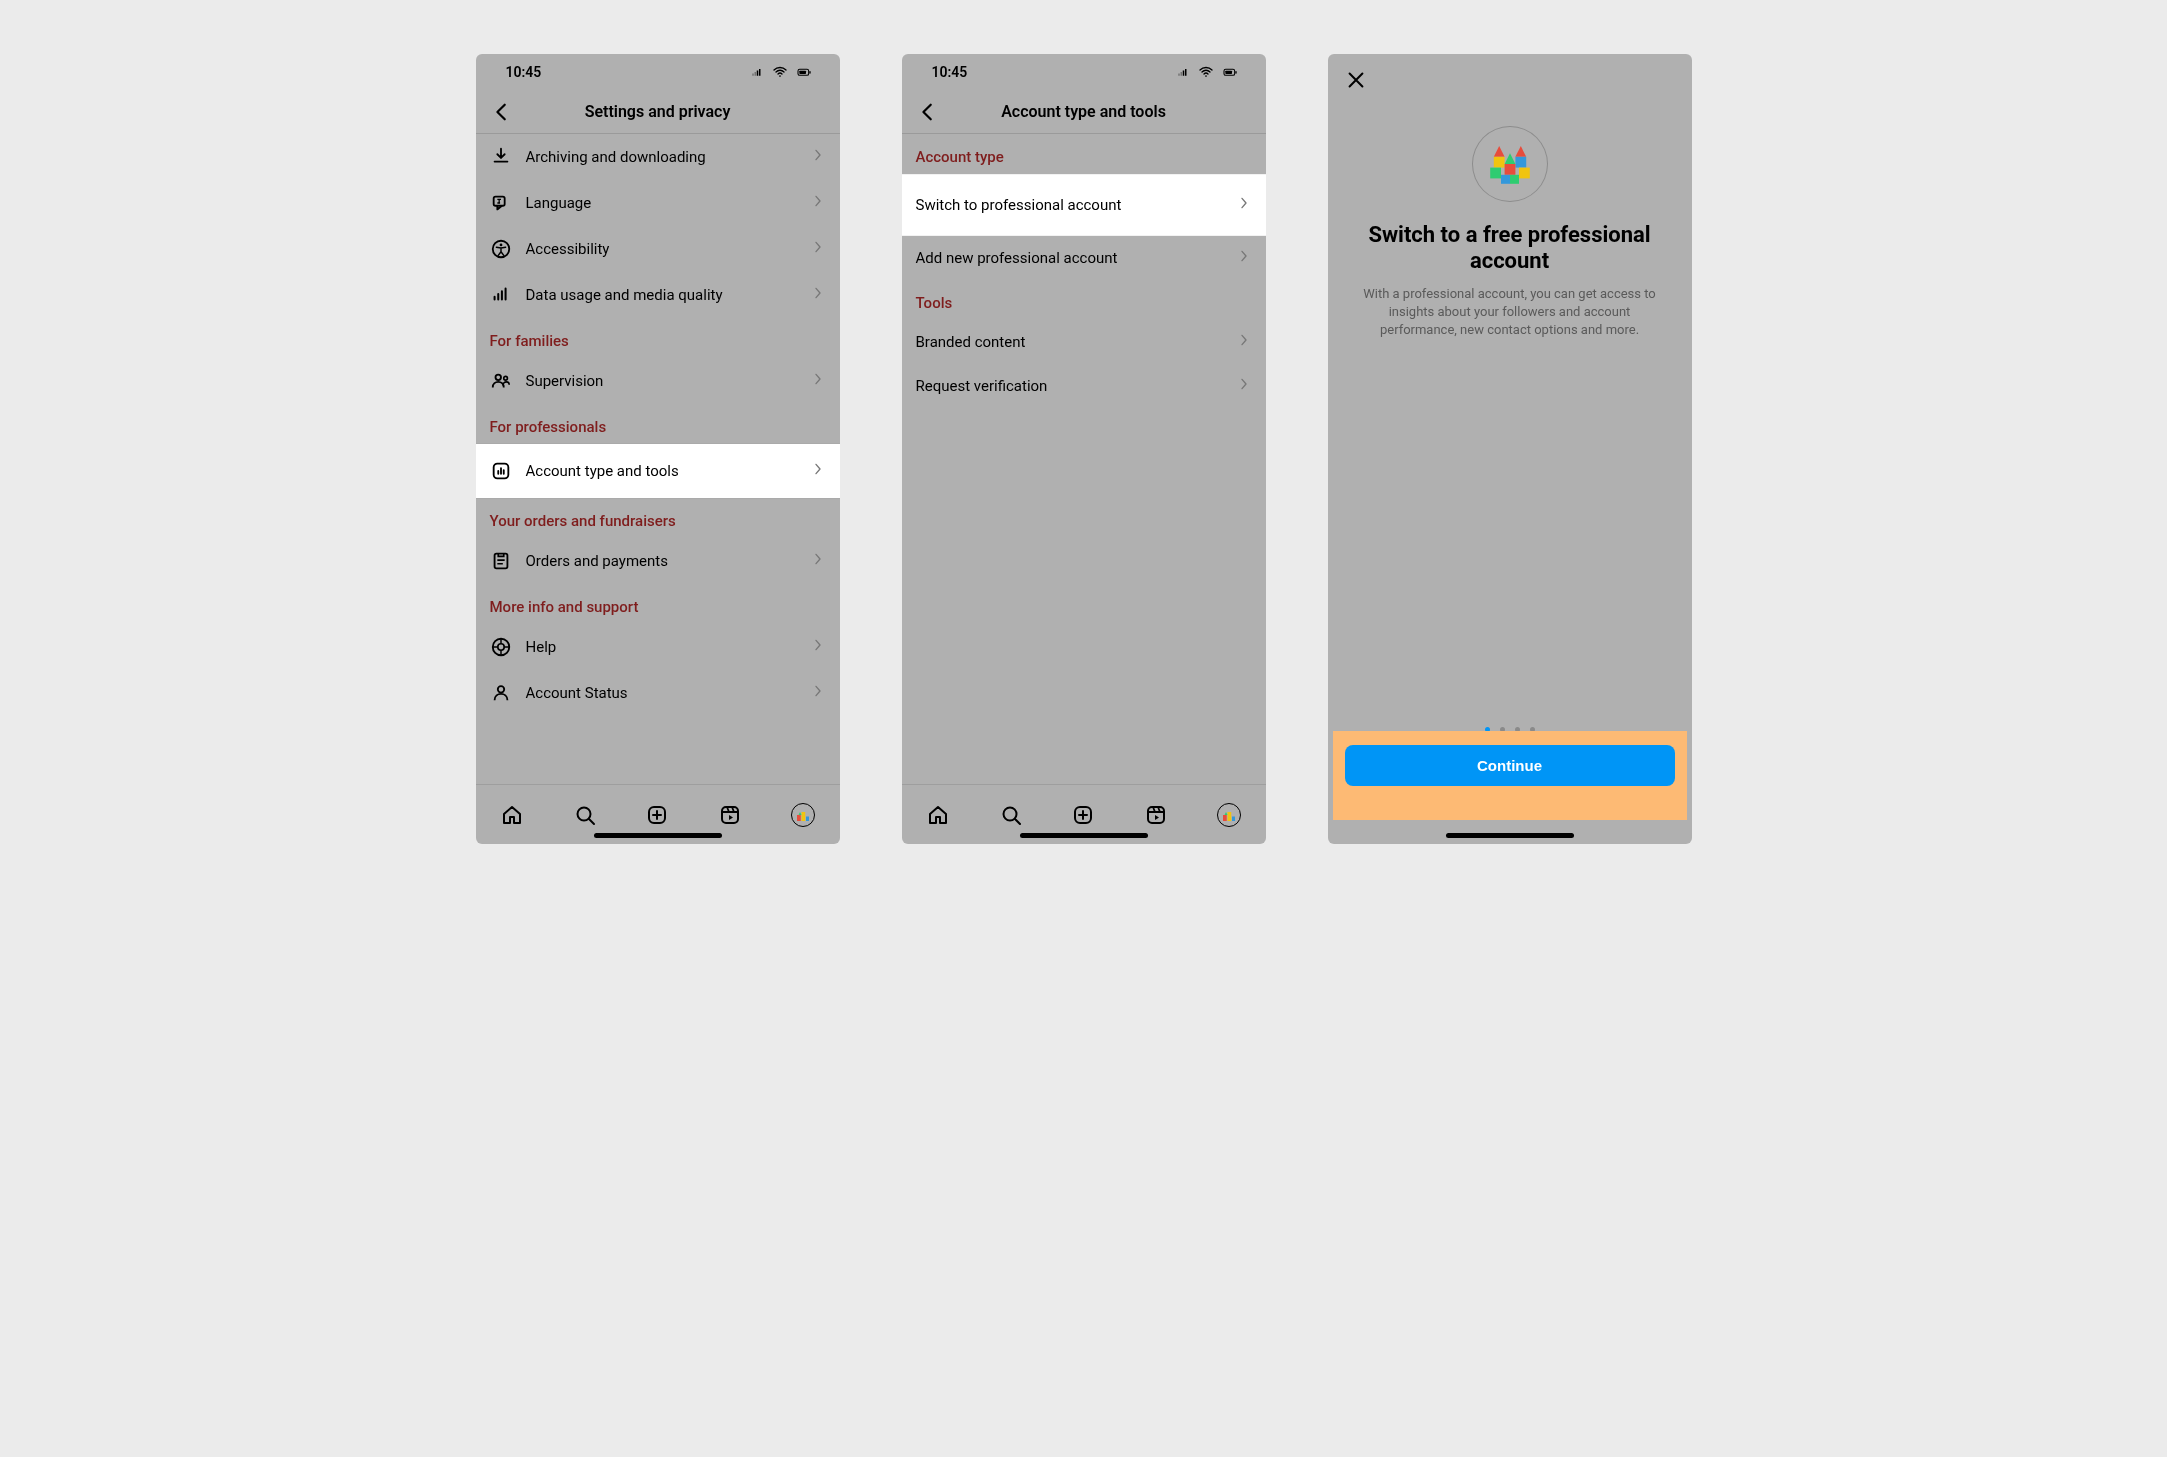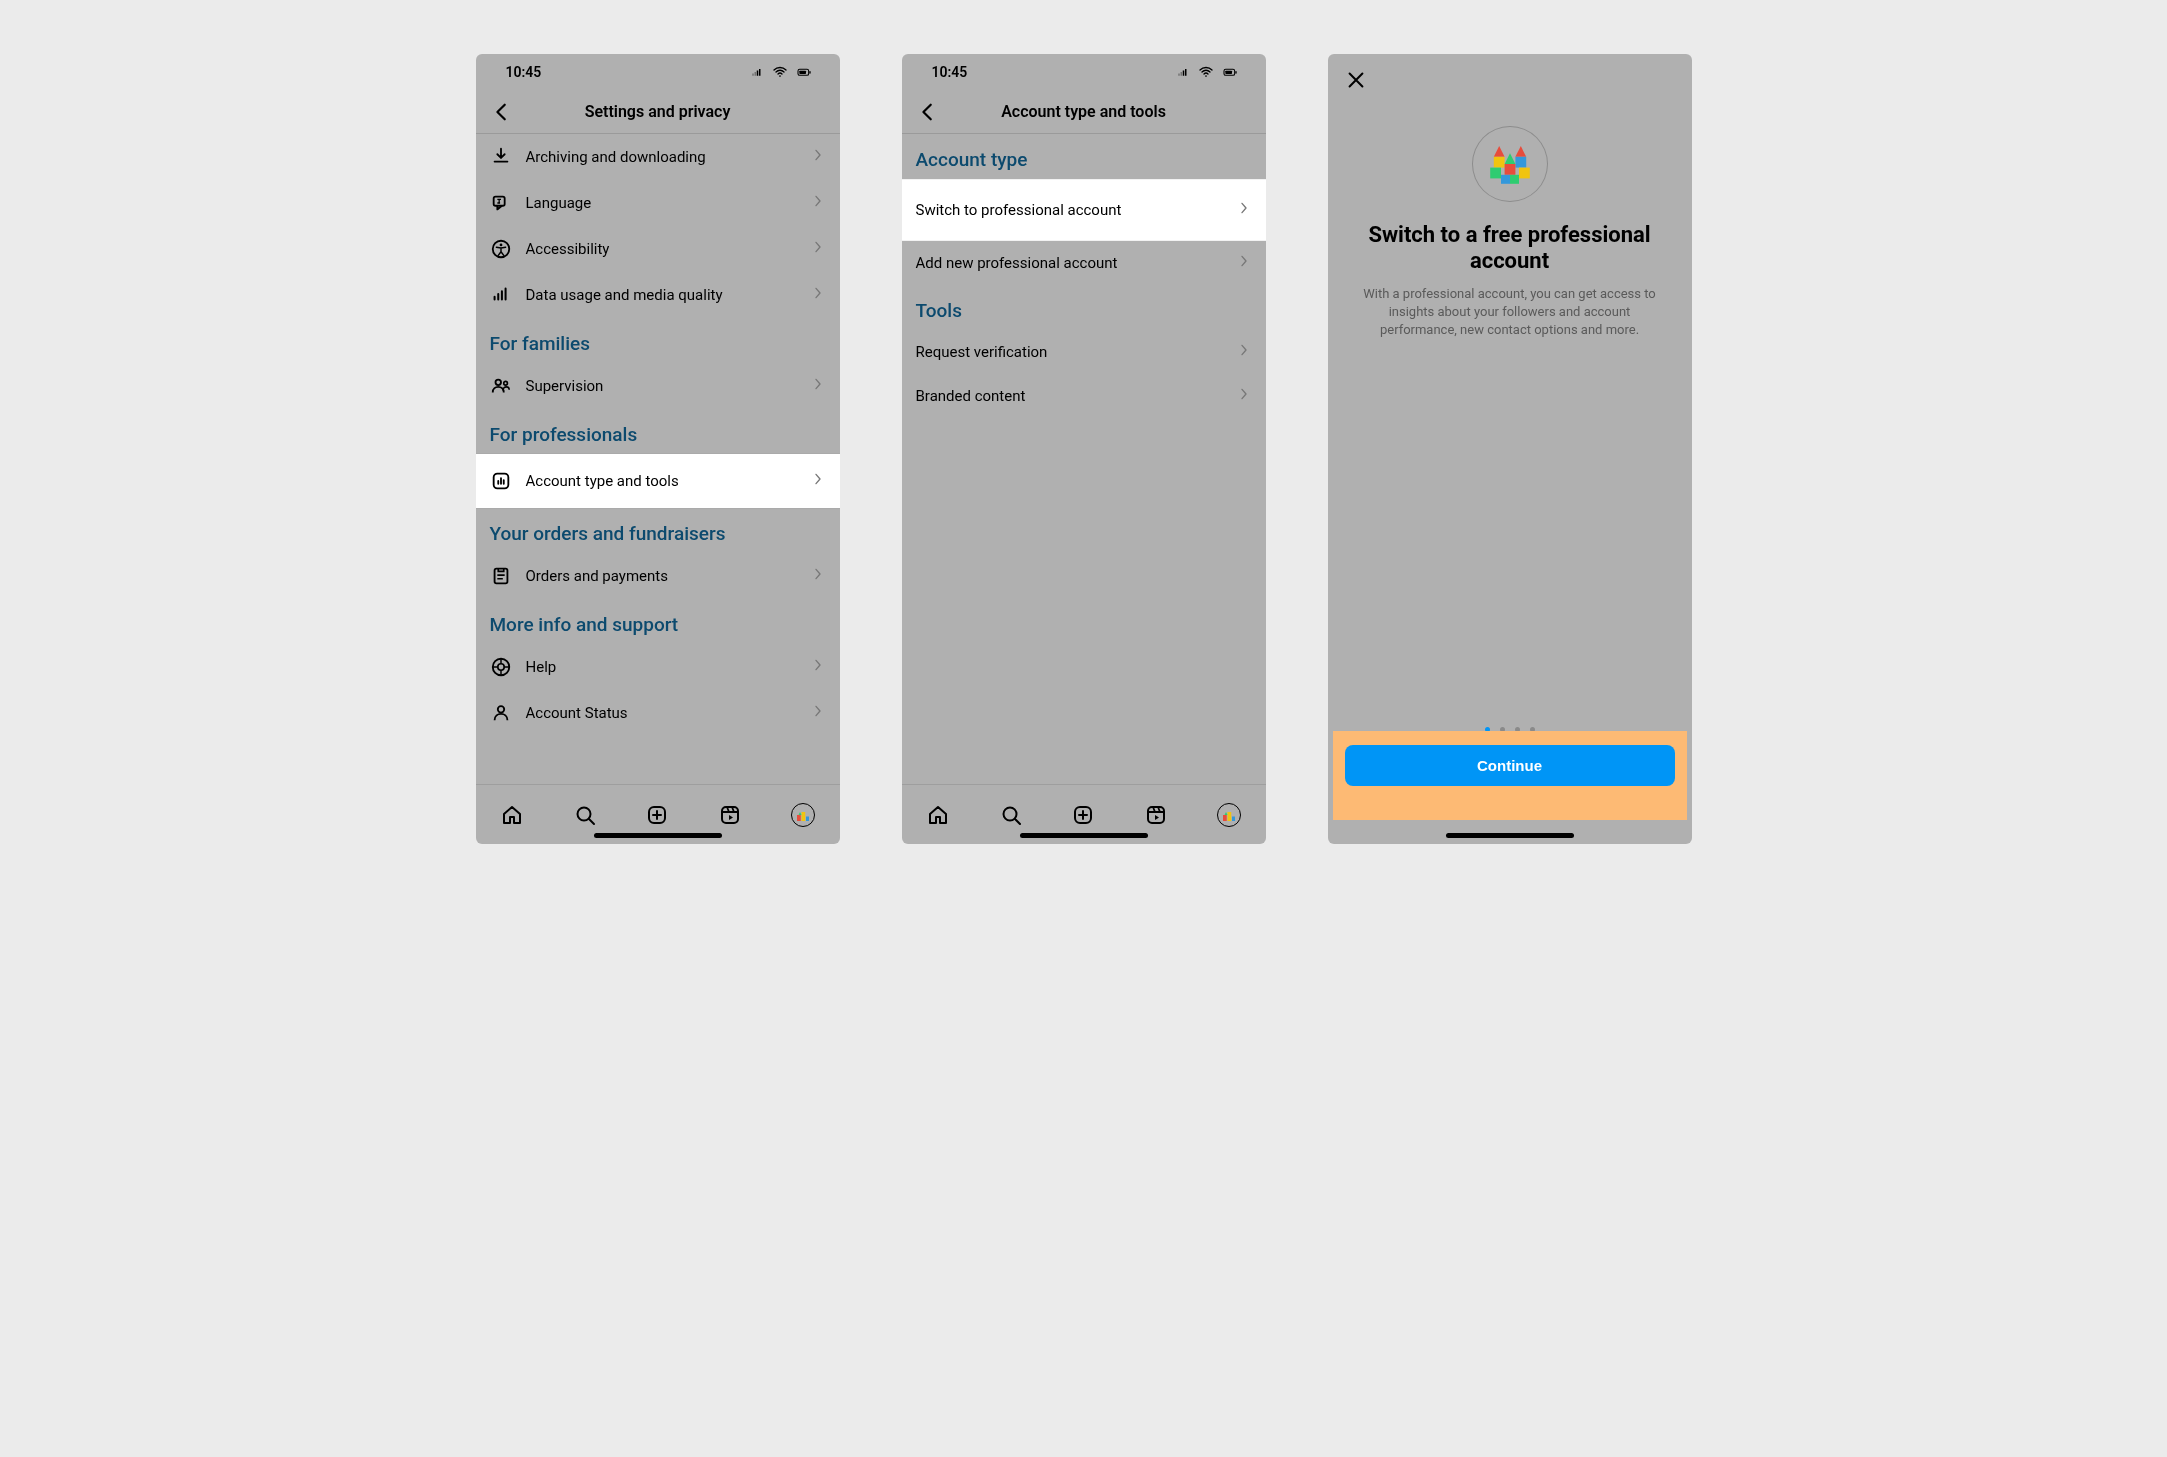--- a/index.html
+++ b/index.html
@@ -44,22 +44,22 @@
   .nav-title { font-size: 16px; font-weight: 600; color:#000; }
   .nav-back {
     position: absolute;
     left: 12px;
     width: 28px; height: 28px;
     display:flex; align-items:center; justify-content:center;
   }
   .content { flex:1; overflow:hidden; }
   .section-header {
     padding: 14px 14px 8px 14px;
-    font-size: 19px;
-    color: #0c4a6e;
+    font-size: 15px;
+    color: #7f1d1d;
     font-weight: 500;
   }
   .row {
     display:flex;
     align-items:center;
     padding: 12px 14px;
     gap: 14px;
     position: relative;
   }
   .row .icon-slot {
@@ -462,27 +462,27 @@
     </div>
     <div class="row">
       <span class="label">Add new professional account</span>
       <span class="chev"><svg width="16" height="16" viewBox="0 0 24 24">
             <use href="#i-chevron-right"></use>
           </svg></span>
     </div>
 
     <div class="section-header">Tools</div>
     <div class="row">
+      <span class="label">Branded content</span>
+      <span class="chev"><svg width="16" height="16" viewBox="0 0 24 24">
+            <use href="#i-chevron-right"></use>
+          </svg></span>
+    </div>
+    <div class="row">
       <span class="label">Request verification</span>
-      <span class="chev"><svg width="16" height="16" viewBox="0 0 24 24">
-            <use href="#i-chevron-right"></use>
-          </svg></span>
-    </div>
-    <div class="row">
-      <span class="label">Branded content</span>
       <span class="chev"><svg width="16" height="16" viewBox="0 0 24 24">
             <use href="#i-chevron-right"></use>
           </svg></span>
     </div>
   </div>
 
   <div class="tab-bar">
     <span class="tab-icon">
         <svg width="24" height="24" viewBox="0 0 24 24">
           <use href="#i-home"></use>

